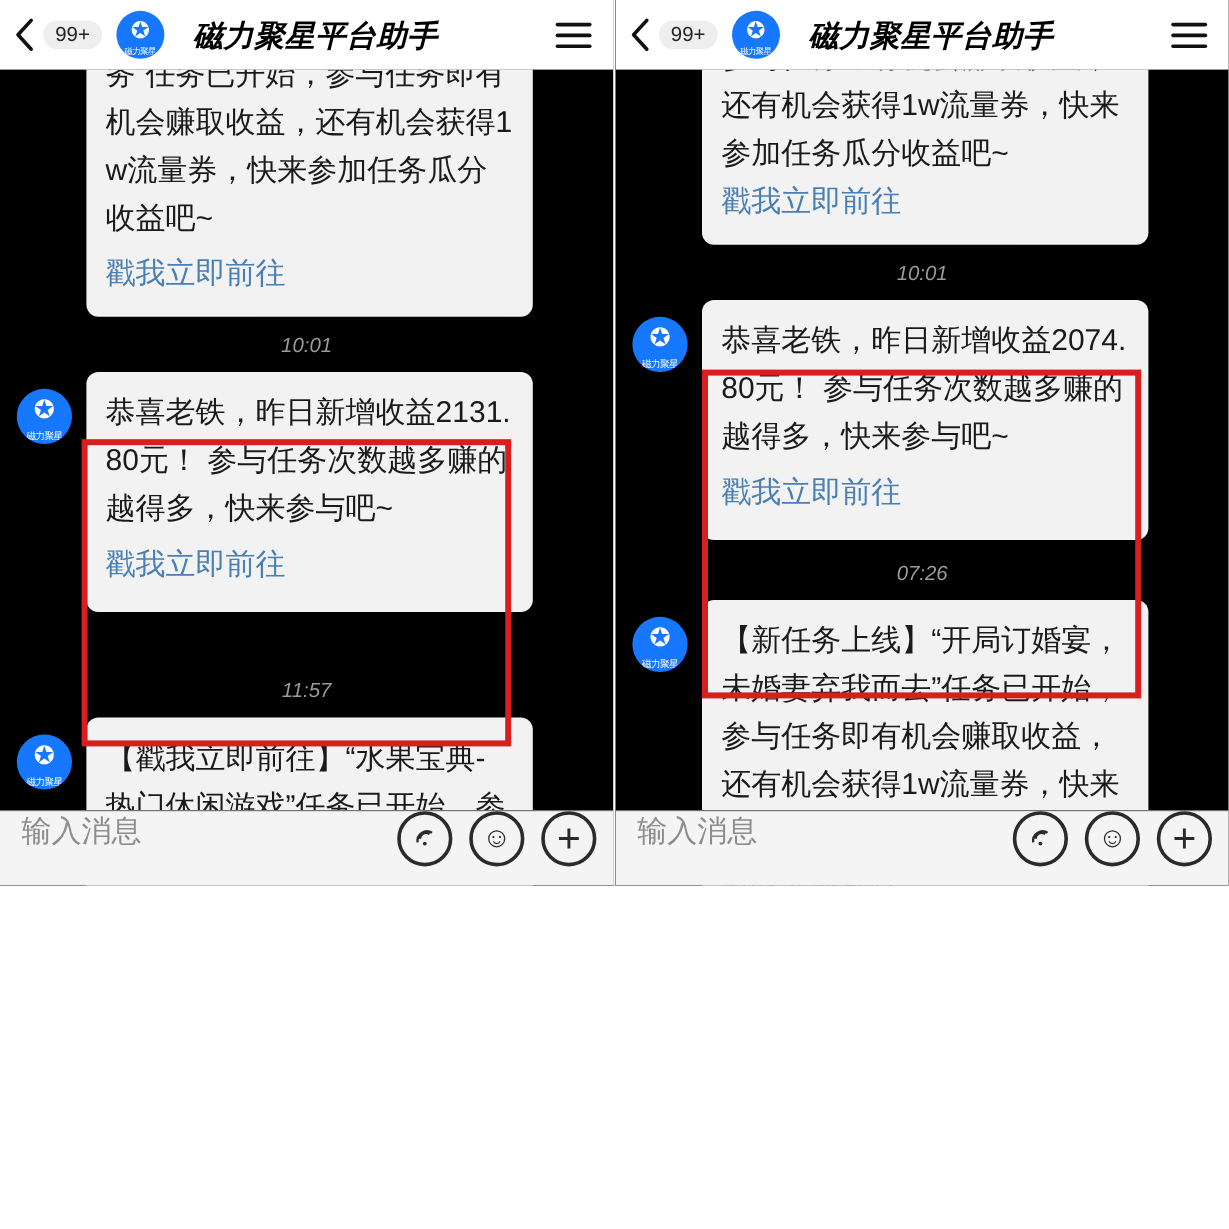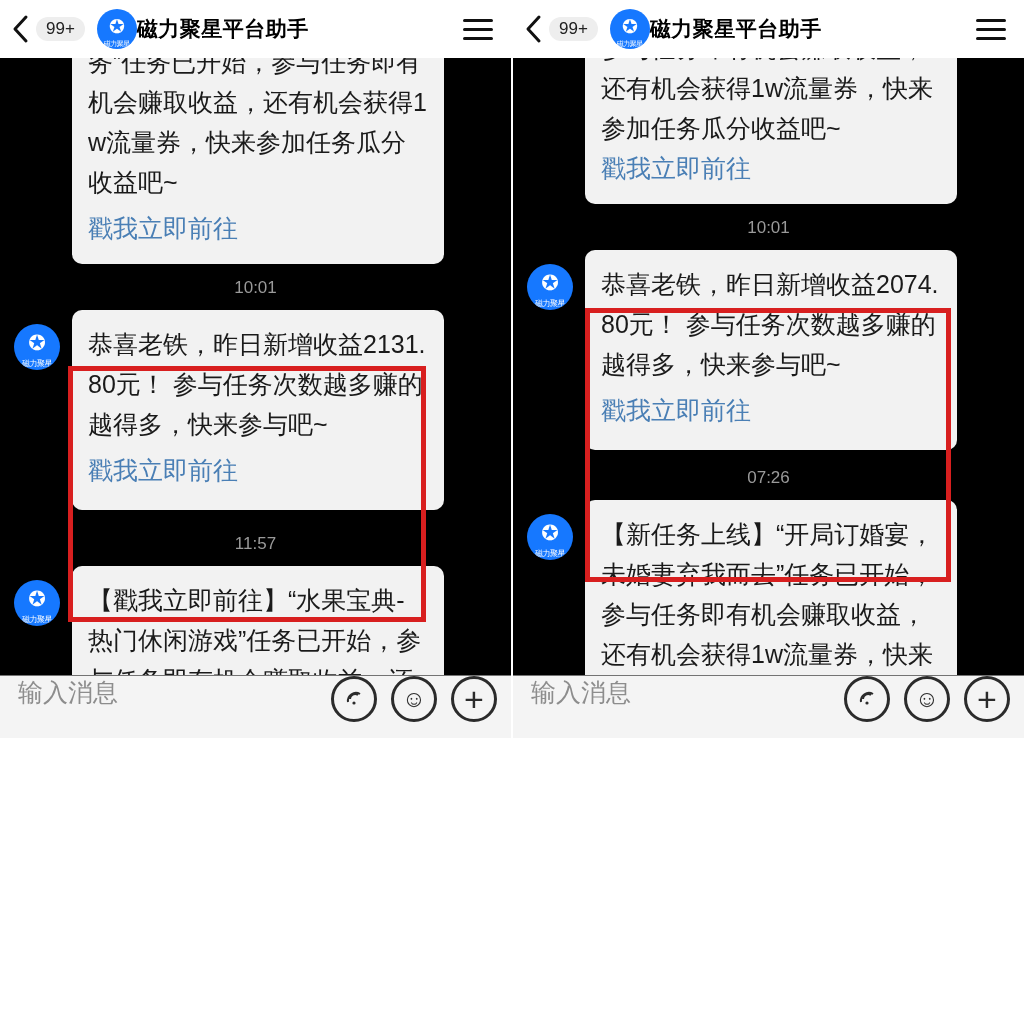--- a/index.html
+++ b/index.html
@@ -82,26 +82,27 @@
     left: 0;
     right: 0;
     text-align: center;
     color: #ffffff;
     font-size: 7px;
     line-height: 8px;
     letter-spacing: -0.5px;
     white-space: nowrap;
   }
   .title {
-    font-size: 21px;
+    font-size: 25px;
     font-weight: bold;
     color: #000000;
-    margin-left: 0;
+    margin-left: 24px;
     letter-spacing: 0.5px;
     white-space: nowrap;
+    font-style: italic;
   }
   .menu-icon {
     margin-left: auto;
     width: 34px;
     height: 34px;
     display: flex;
     flex-direction: column;
     justify-content: center;
     gap: 6px;
     cursor: pointer;
@@ -119,20 +120,21 @@
     flex: 1 1 auto;
     position: relative;
     padding: 0 14px;
     overflow: hidden;
   }
   .timestamp {
     text-align: center;
     color: #9a9a9a;
     font-size: 17px;
     margin: 14px 0 12px;
+    font-style: italic;
   }
   .msg-row {
     display: flex;
     align-items: flex-start;
     margin-bottom: 4px;
   }
   .msg-avatar {
     width: 46px;
     height: 46px;
     border-radius: 50%;
@@ -278,21 +280,21 @@
         <div class="msg-avatar">
           <div class="planet">✪</div>
           <div class="sub">磁力聚星</div>
         </div>
         <div class="bubble" style="padding-bottom:20px;">
           <span>恭喜老铁，昨日新增收益2131.80元！ 参与任务次数越多赚的越得多，快来参与吧~</span>
           <span class="link">戳我立即前往</span>
         </div>
       </div>
 
-      <div class="timestamp" style="margin-top:24px;">11:57</div>
+      <div class="timestamp" style="margin-top:56px;">11:57</div>
 
       <div class="msg-row">
         <div class="msg-avatar">
           <div class="planet">✪</div>
           <div class="sub">磁力聚星</div>
         </div>
         <div class="bubble">
           <span>【戳我立即前往】“水果宝典-热门休闲游戏”任务已开始，参与任务即有机会赚取收益，还有机会获得1w流量券，快来参加任务瓜分收益吧~</span>
           <span class="link">戳我立即前往</span>
         </div>

